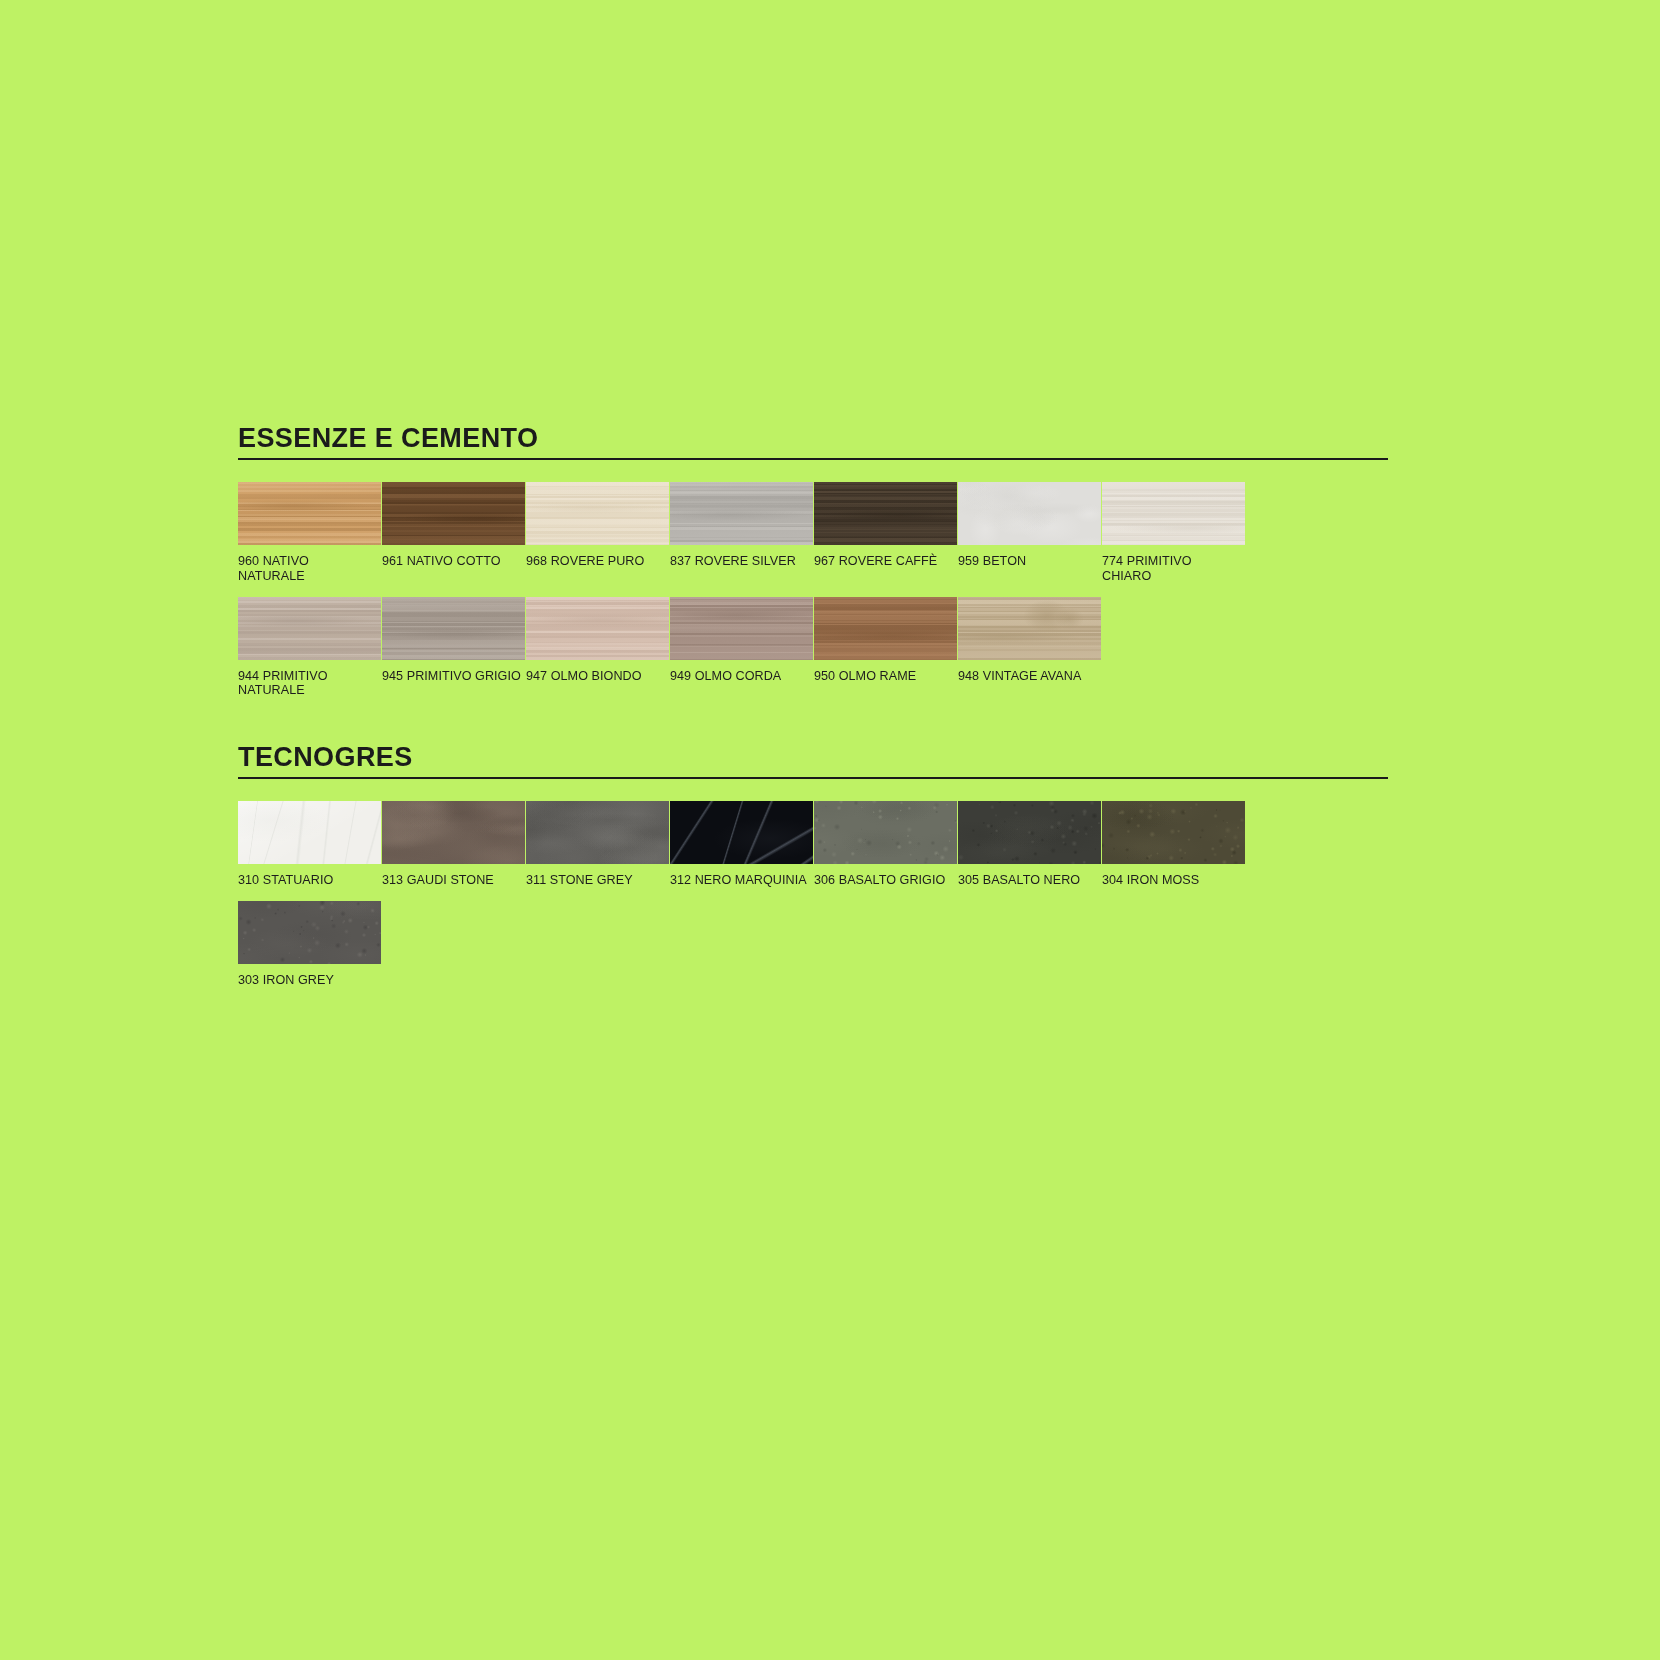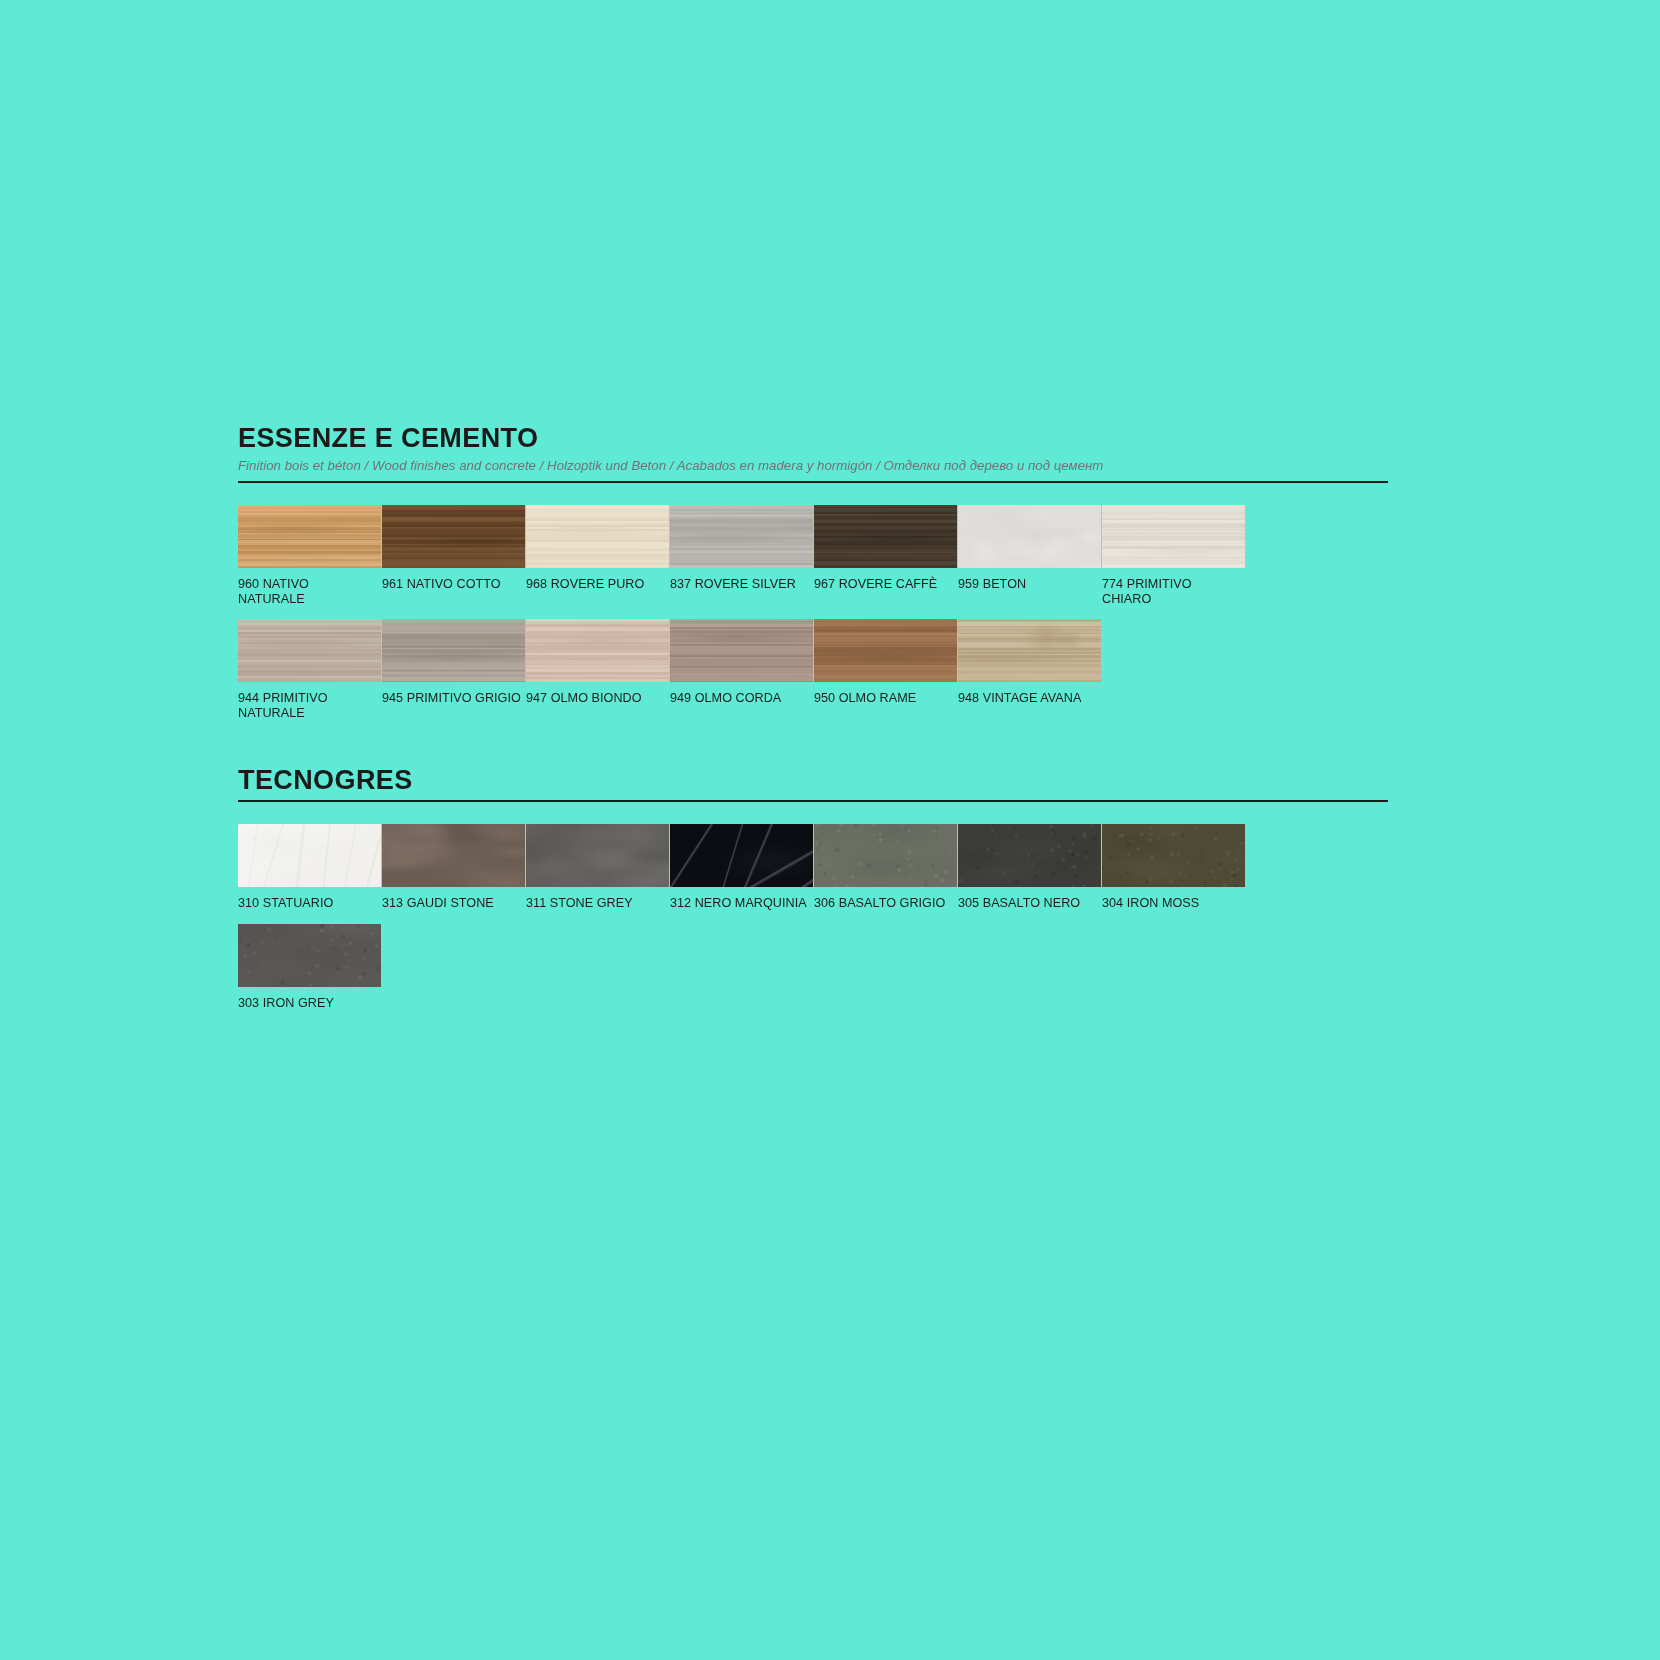--- a/index.html
+++ b/index.html
@@ -11,21 +11,21 @@
     width: 1660px;
     height: 1660px;
     font-family: "Liberation Sans", sans-serif;
     -webkit-font-smoothing: antialiased;
   }
 
   #page {
     position: relative;
     width: 1660px;
     height: 1660px;
-    background: #5eead4;
+    background: #bef264;
     overflow: hidden;
   }
 
   .content {
     position: absolute;
     left: 238px;
     top: 424px;
     width: 1150px;
   }
 
@@ -95,21 +95,20 @@
   .tecnogres-title-wrap { margin-top: 6px; }
 </style>
 </head>
 <body>
 
 <div id="page">
   <div class="content">
 
     <div class="section">
       <h1 class="section-title">ESSENZE E CEMENTO</h1>
-      <div class="section-sub">Finition bois et béton / Wood finishes and concrete / Holzoptik und Beton / Acabados en madera y hormigón / Отделки под дерево и под цемент</div>
       <div class="rule"></div>
       <div class="grid" id="grid-0">
           <div class="cell">
             <div class="swatch" style="background: rgb(207, 159, 103);">
               <div class="grain" style="background-image: radial-gradient(80% 14% at 37% 38%, rgba(168, 123, 72, 0.45) 0%, rgba(0, 0, 0, 0) 70%), linear-gradient(rgba(230, 193, 147, 0.282) 0%, rgba(230, 193, 147, 0.282) 2.07%, rgba(230, 193, 147, 0.373) 2.07%, rgba(230, 193, 147, 0.373) 3.84%, rgba(0, 0, 0, 0) 3.84%, rgba(0, 0, 0, 0) 5.66%, rgba(230, 193, 147, 0.286) 5.66%, rgba(230, 193, 147, 0.286) 9.57%, rgba(0, 0, 0, 0) 9.57%, rgba(0, 0, 0, 0) 13.11%, rgba(230, 193, 147, 0.357) 13.11%, rgba(230, 193, 147, 0.357) 16.21%, rgba(0, 0, 0, 0) 16.21%, rgba(0, 0, 0, 0) 19.06%, rgba(168, 123, 72, 0.243) 19.06%, rgba(168, 123, 72, 0.243) 22.74%, rgba(168, 123, 72, 0.235) 22.74%, rgba(168, 123, 72, 0.235) 24.27%, rgba(168, 123, 72, 0.282) 24.27%, rgba(168, 123, 72, 0.282) 26.62%, rgba(0, 0, 0, 0) 26.62%, rgba(0, 0, 0, 0) 29.47%, rgba(0, 0, 0, 0) 29.47%, rgba(0, 0, 0, 0) 32.02%, rgba(230, 193, 147, 0.255) 32.02%, rgba(230, 193, 147, 0.255) 33.07%, rgba(230, 193, 147, 0.47) 33.07%, rgba(230, 193, 147, 0.47) 34.58%, rgba(168, 123, 72, 0.216) 34.58%, rgba(168, 123, 72, 0.216) 38.22%, rgba(168, 123, 72, 0.325) 38.22%, rgba(168, 123, 72, 0.325) 40.32%, rgba(0, 0, 0, 0) 40.32%, rgba(0, 0, 0, 0) 43.31%, rgba(168, 123, 72, 0.34) 43.31%, rgba(168, 123, 72, 0.34) 44.28%, rgba(230, 193, 147, 0.48) 44.28%, rgba(230, 193, 147, 0.48) 46.8%, rgba(0, 0, 0, 0) 46.8%, rgba(0, 0, 0, 0) 50.96%, rgba(230, 193, 147, 0.19) 50.96%, rgba(230, 193, 147, 0.19) 52.24%, rgba(230, 193, 147, 0.19) 52.24%, rgba(230, 193, 147, 0.19) 53.66%, rgba(168, 123, 72, 0.455) 53.66%, rgba(168, 123, 72, 0.455) 55.01%, rgba(230, 193, 147, 0.318) 55.01%, rgba(230, 193, 147, 0.318) 59.19%, rgba(230, 193, 147, 0.475) 59.19%, rgba(230, 193, 147, 0.475) 60.53%, rgba(230, 193, 147, 0.196) 60.53%, rgba(230, 193, 147, 0.196) 63.46%, rgba(168, 123, 72, 0.41) 63.46%, rgba(168, 123, 72, 0.41) 67.44%, rgba(168, 123, 72, 0.337) 67.44%, rgba(168, 123, 72, 0.337) 69.37%, rgba(0, 0, 0, 0) 69.37%, rgba(0, 0, 0, 0) 71.55%, rgba(0, 0, 0, 0) 71.55%, rgba(0, 0, 0, 0) 73.35%, rgba(168, 123, 72, 0.48) 73.35%, rgba(168, 123, 72, 0.48) 77.45%, rgba(0, 0, 0, 0) 77.45%, rgba(0, 0, 0, 0) 81.64%, rgba(230, 193, 147, 0.298) 81.64%, rgba(230, 193, 147, 0.298) 85.38%, rgba(168, 123, 72, 0.204) 85.38%, rgba(168, 123, 72, 0.204) 88.51%, rgba(0, 0, 0, 0) 88.51%, rgba(0, 0, 0, 0) 90.26%, rgba(230, 193, 147, 0.224) 90.26%, rgba(230, 193, 147, 0.224) 93.49%, rgba(230, 193, 147, 0.45) 93.49%, rgba(230, 193, 147, 0.45) 96.66%, rgba(168, 123, 72, 0.345) 96.66%, rgba(168, 123, 72, 0.345) 100%), linear-gradient(178deg, rgba(230, 193, 147, 0.35) 0%, rgba(0, 0, 0, 0) 22%, rgba(168, 123, 72, 0.22) 48%, rgba(0, 0, 0, 0) 70%, rgba(230, 193, 147, 0.25) 100%);"></div>
             </div>
             <div class="label">960 NATIVO NATURALE</div>
           </div>
           <div class="cell">
             <div class="swatch" style="background: rgb(107, 74, 45);">

